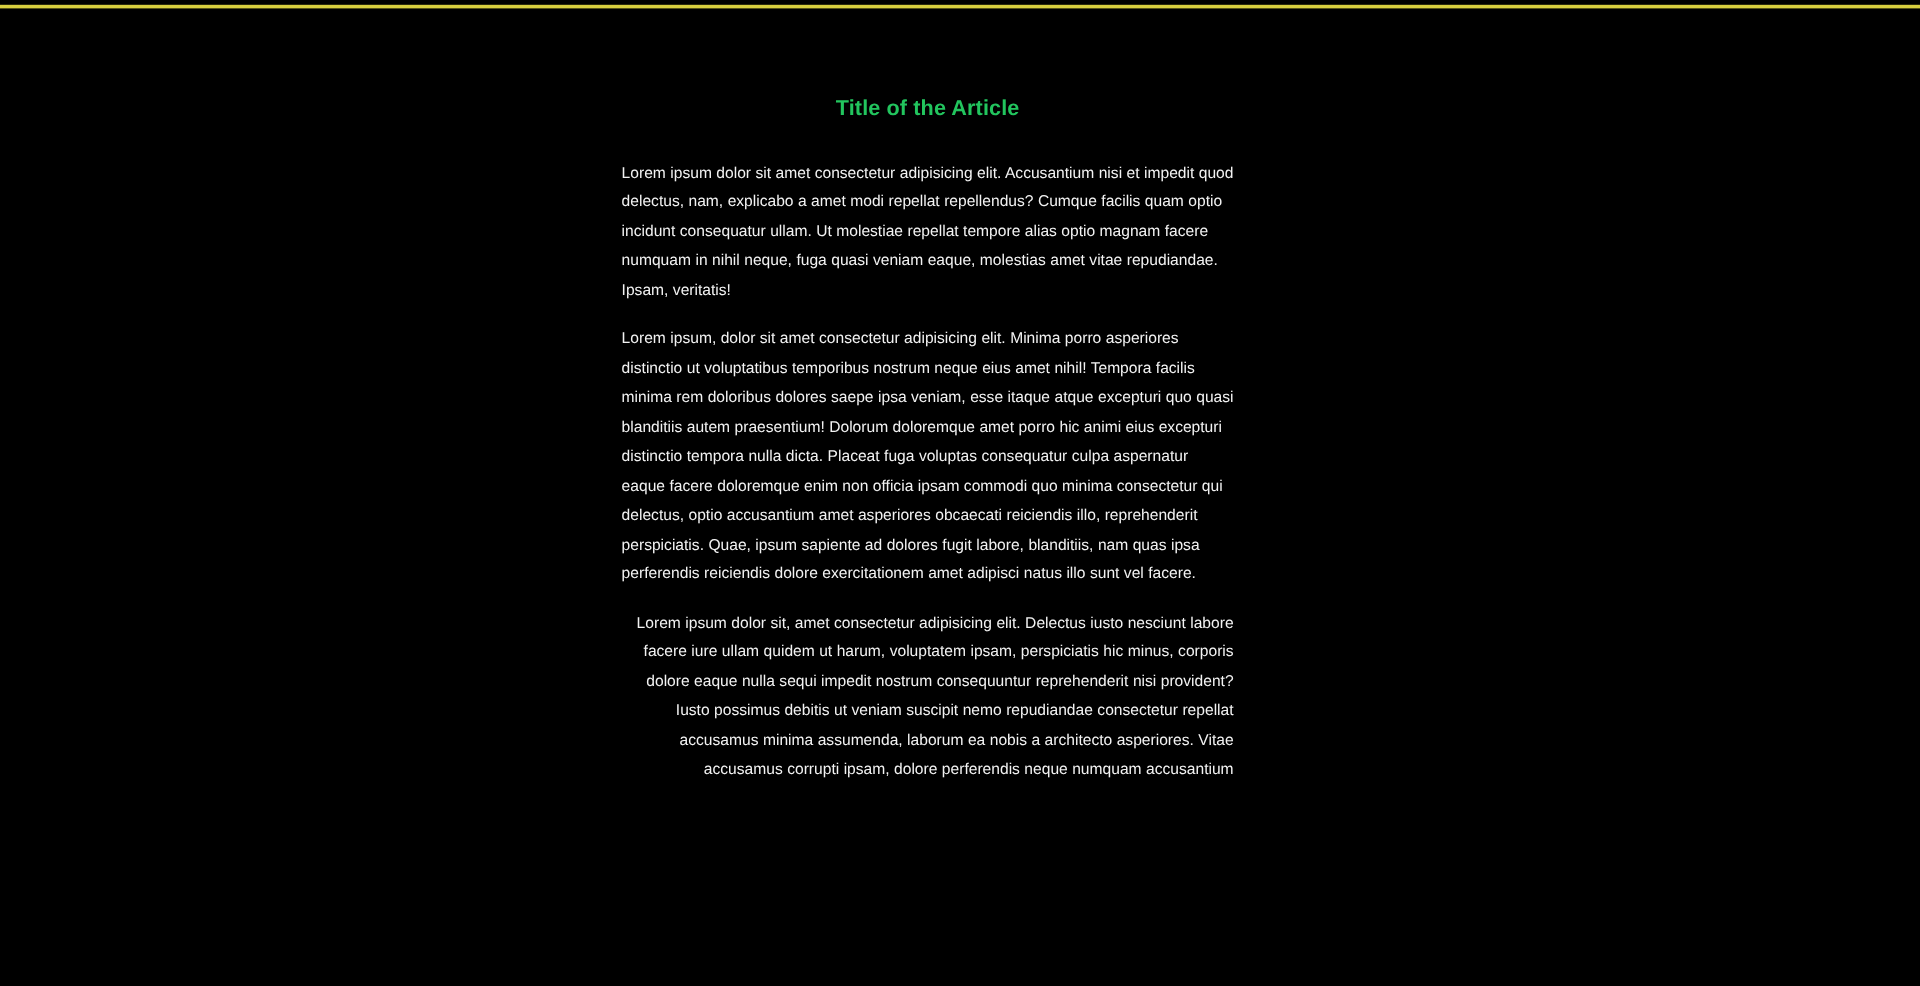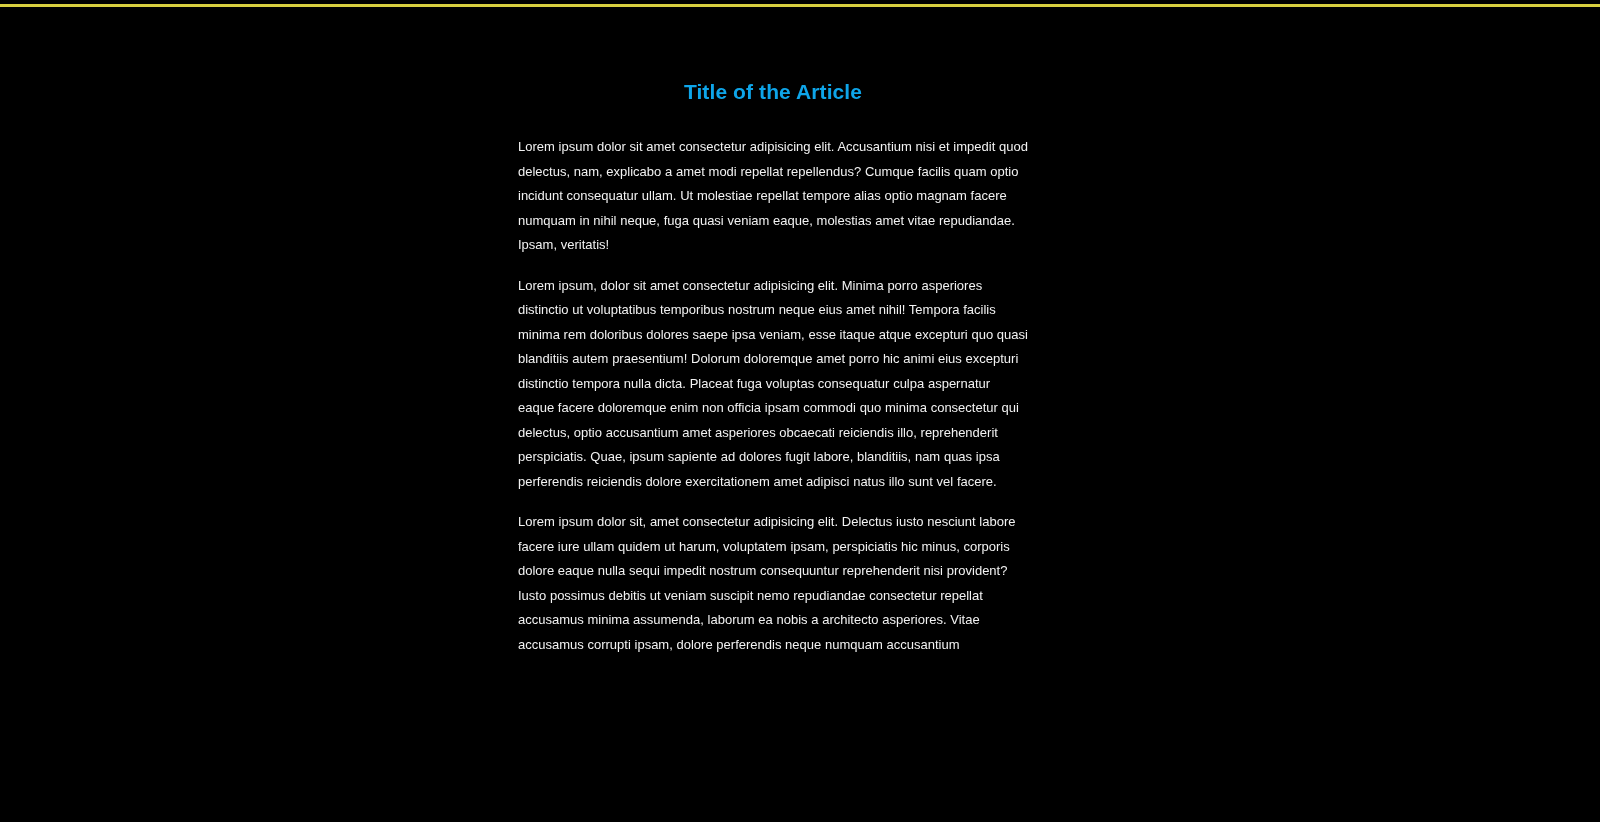--- a/index.html
+++ b/index.html
@@ -52,24 +52,24 @@
   .article-container {
     width: 528px;
     margin: 0 auto 0 auto;
     padding: 0 9px;
     transform: translateX(-27px);
   }
 
   .article-title {
     margin: 0;
     padding: 0;
-    font-size: 21px;
+    font-size: 18px;
     font-weight: bold;
     line-height: 1.25;
-    color: #0ea5e9;
+    color: #22c55e;
     text-align: center;
     letter-spacing: 0.1px;
     padding-top: 72px;
     padding-bottom: 0;
   }
 
   .article-body {
     margin-top: 30px;
   }
 
@@ -77,20 +77,21 @@
     margin: 0 0 16px 0;
     font-size: 13px;
     line-height: 24.5px;
     color: #f2f2f2;
     text-align: left;
     word-spacing: 0.1px;
   }
 
   .article-paragraph:last-child {
     margin-bottom: 0;
+    text-align: right;
   }
 </style>
 </head>
 <body>
 
 <div class="viewport">
 
   <div class="top-accent-bar"></div>
 
   <div class="page-scroll">

